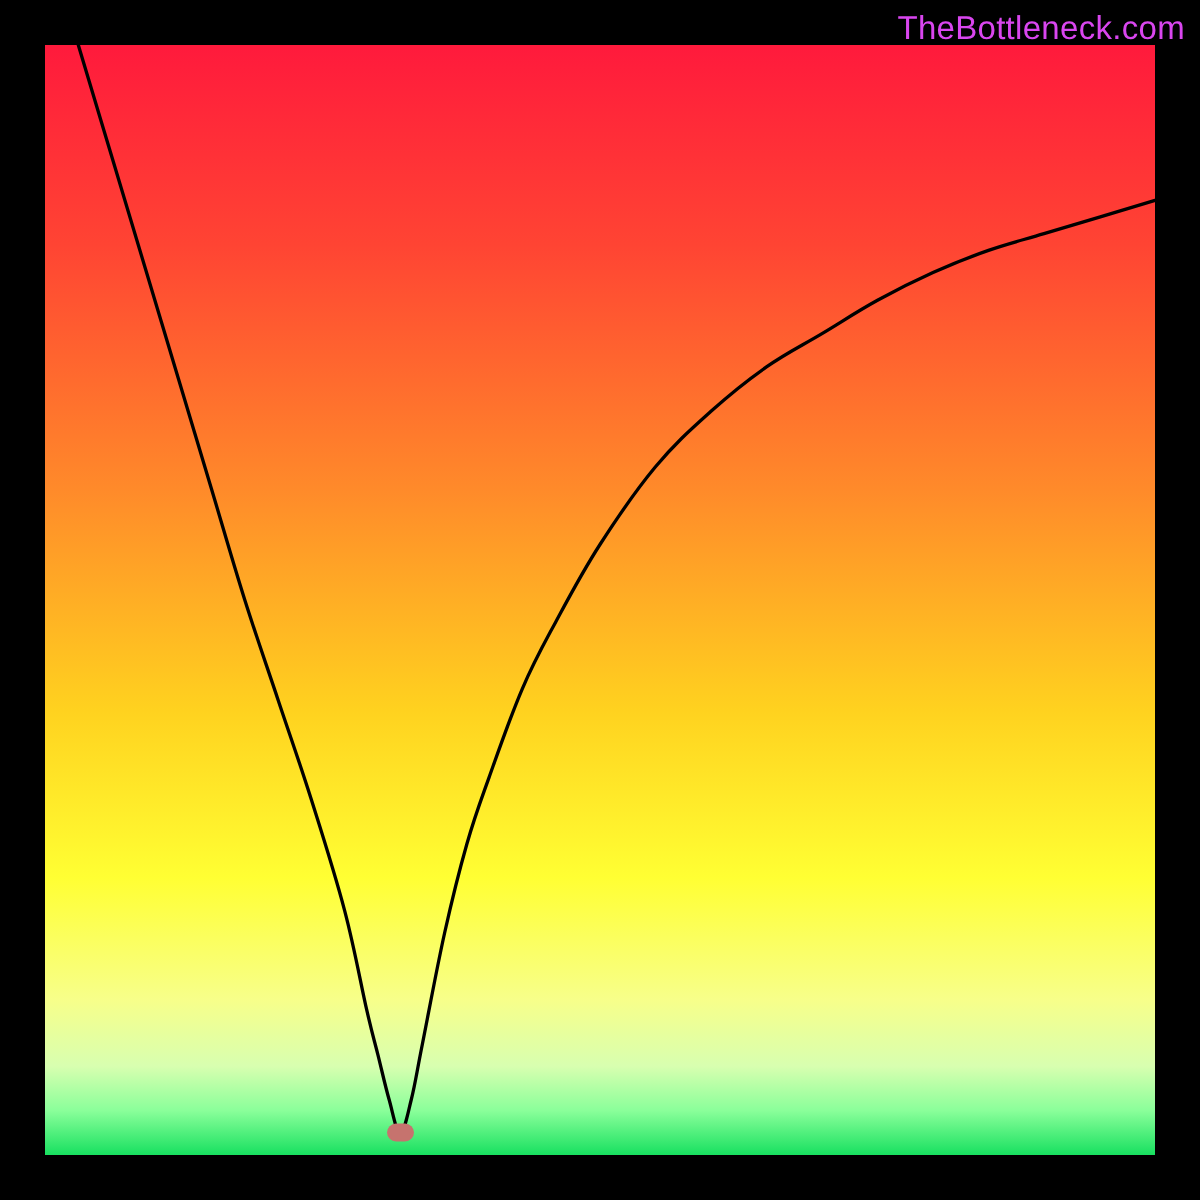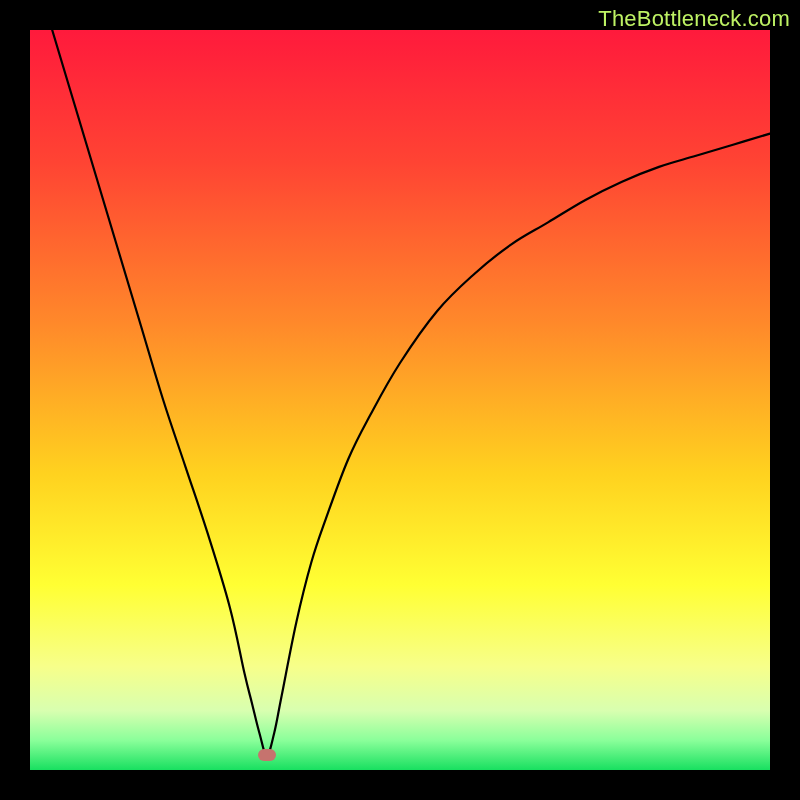--- a/index.html
+++ b/index.html
@@ -47,14 +47,14 @@
 </head>
 <body>
 
 <div class="stage" style="background: rgb(0, 0, 0);">
   <div class="plot-area" style="background: linear-gradient(rgb(255, 26, 60) 0%, rgb(255, 68, 51) 18%, rgb(255, 138, 42) 40%, rgb(255, 210, 31) 60%, rgb(255, 255, 51) 75%, rgb(247, 255, 138) 86%, rgb(216, 255, 176) 92%, rgb(138, 255, 154) 96%, rgb(24, 224, 96) 100%);">
     <svg class="curve" viewBox="0 0 740 740" preserveAspectRatio="none">
       <path id="curve-path" fill="none" stroke-width="2.2" stroke-linecap="round" stroke-linejoin="round" d="M 22.2 0 C 26.195999999999998 13.32, 36.408 47.36, 44.4 74 C 52.391999999999996 100.64, 58.608 121.36, 66.6 148 C 74.592 174.64, 80.80799999999999 195.36, 88.8 222 C 96.792 248.64, 103.008 269.36, 111 296 C 118.992 322.64, 125.20799999999998 344.692, 133.2 370 C 141.19199999999998 395.308, 147.40800000000002 412.624, 155.4 436.6 C 163.392 460.576, 169.608 477.892, 177.6 503.2 C 185.59199999999998 528.508, 193.14000000000001 551.892, 199.8 577.2 C 206.46 602.508, 210.60399999999998 626.4839999999999, 214.6 643.8 C 218.596 661.116, 219.33599999999998 662.7439999999999, 222 673.4 C 224.66400000000002 684.056, 226.736 693.6759999999999, 229.4 703 C 232.06400000000002 712.3240000000001, 234.136 725.2, 236.8 725.2 C 239.46400000000003 725.2, 241.536 713.6560000000001, 244.20000000000002 703 C 246.86400000000003 692.3439999999999, 247.60400000000004 685.98, 251.60000000000002 666 C 255.596 646.02, 261.072 615.976, 266.4 592 C 271.72799999999995 568.024, 275.87199999999996 551.448, 281.2 532.8 C 286.528 514.1519999999999, 289.34 507.04799999999994, 296 488.4 C 302.66 469.752, 310.20799999999997 447.84799999999996, 318.2 429.2 C 326.192 410.552, 331.076 402.11600000000004, 340.40000000000003 384.8 C 349.72400000000005 367.484, 358.012 351.64799999999997, 370 332.99999999999994 C 381.988 314.3519999999999, 393.68000000000006 297.18399999999997, 407.00000000000006 281.2 C 420.32000000000005 265.216, 430.68 256.188, 444 244.2 C 457.32 232.212, 467.68 223.92400000000004, 481 214.60000000000002 C 494.32 205.276, 504.68 200.392, 518 192.39999999999998 C 531.32 184.40799999999996, 541.68 177.52599999999995, 555 170.19999999999993 C 568.32 162.8739999999999, 578.68 157.6939999999999, 592 151.69999999999993 C 605.32 145.70599999999996, 615.68 141.56200000000007, 629 136.9000000000001 C 642.32 132.2380000000001, 652.68 129.79600000000008, 666 125.80000000000007 C 679.32 121.80400000000006, 689.68 118.69600000000005, 703 114.70000000000005 C 716.32 110.70400000000004, 733.34 105.59800000000003, 740 103.60000000000002" stroke="#000000"></path>
     </svg>
     <div class="marker" id="marker" style="left: 236.8px; top: 725.2px; background: rgb(198, 115, 110);"></div>
   </div>
-  <div class="watermark" style="color: #bef264;">TheBottleneck.com</div>
+  <div class="watermark" style="color: #d946ef;">TheBottleneck.com</div>
 </div>
 
 </body></html>

